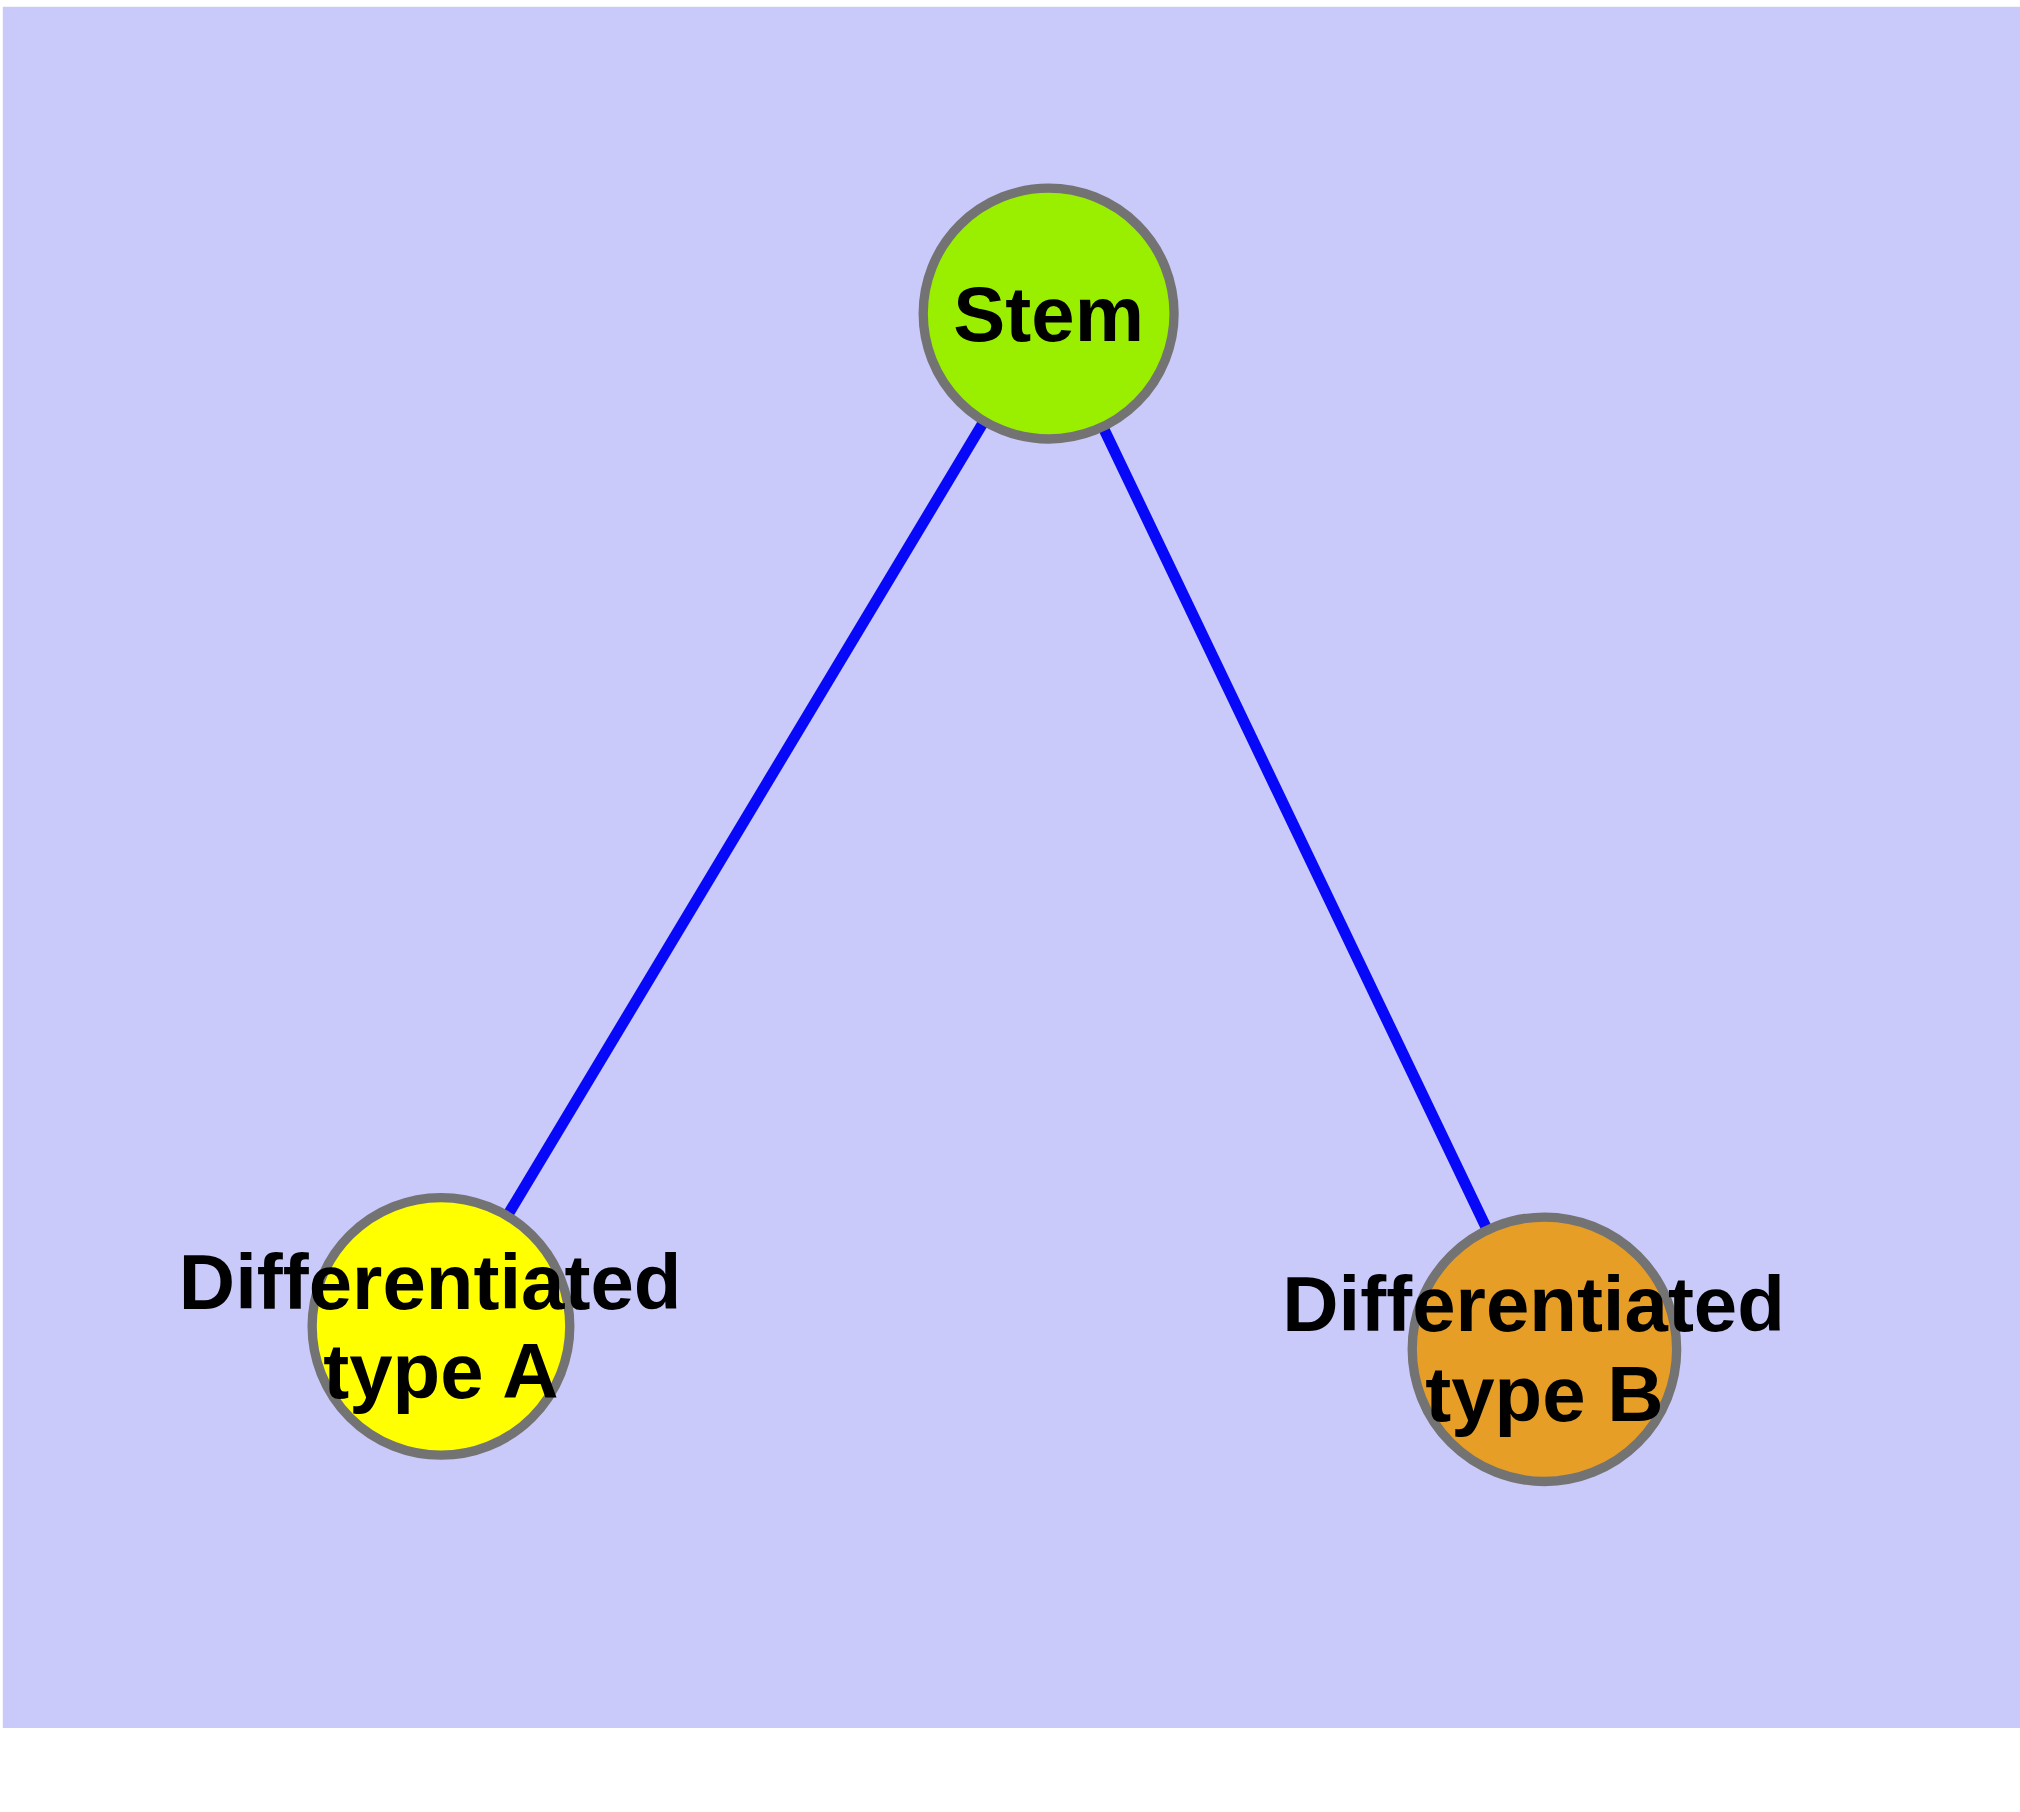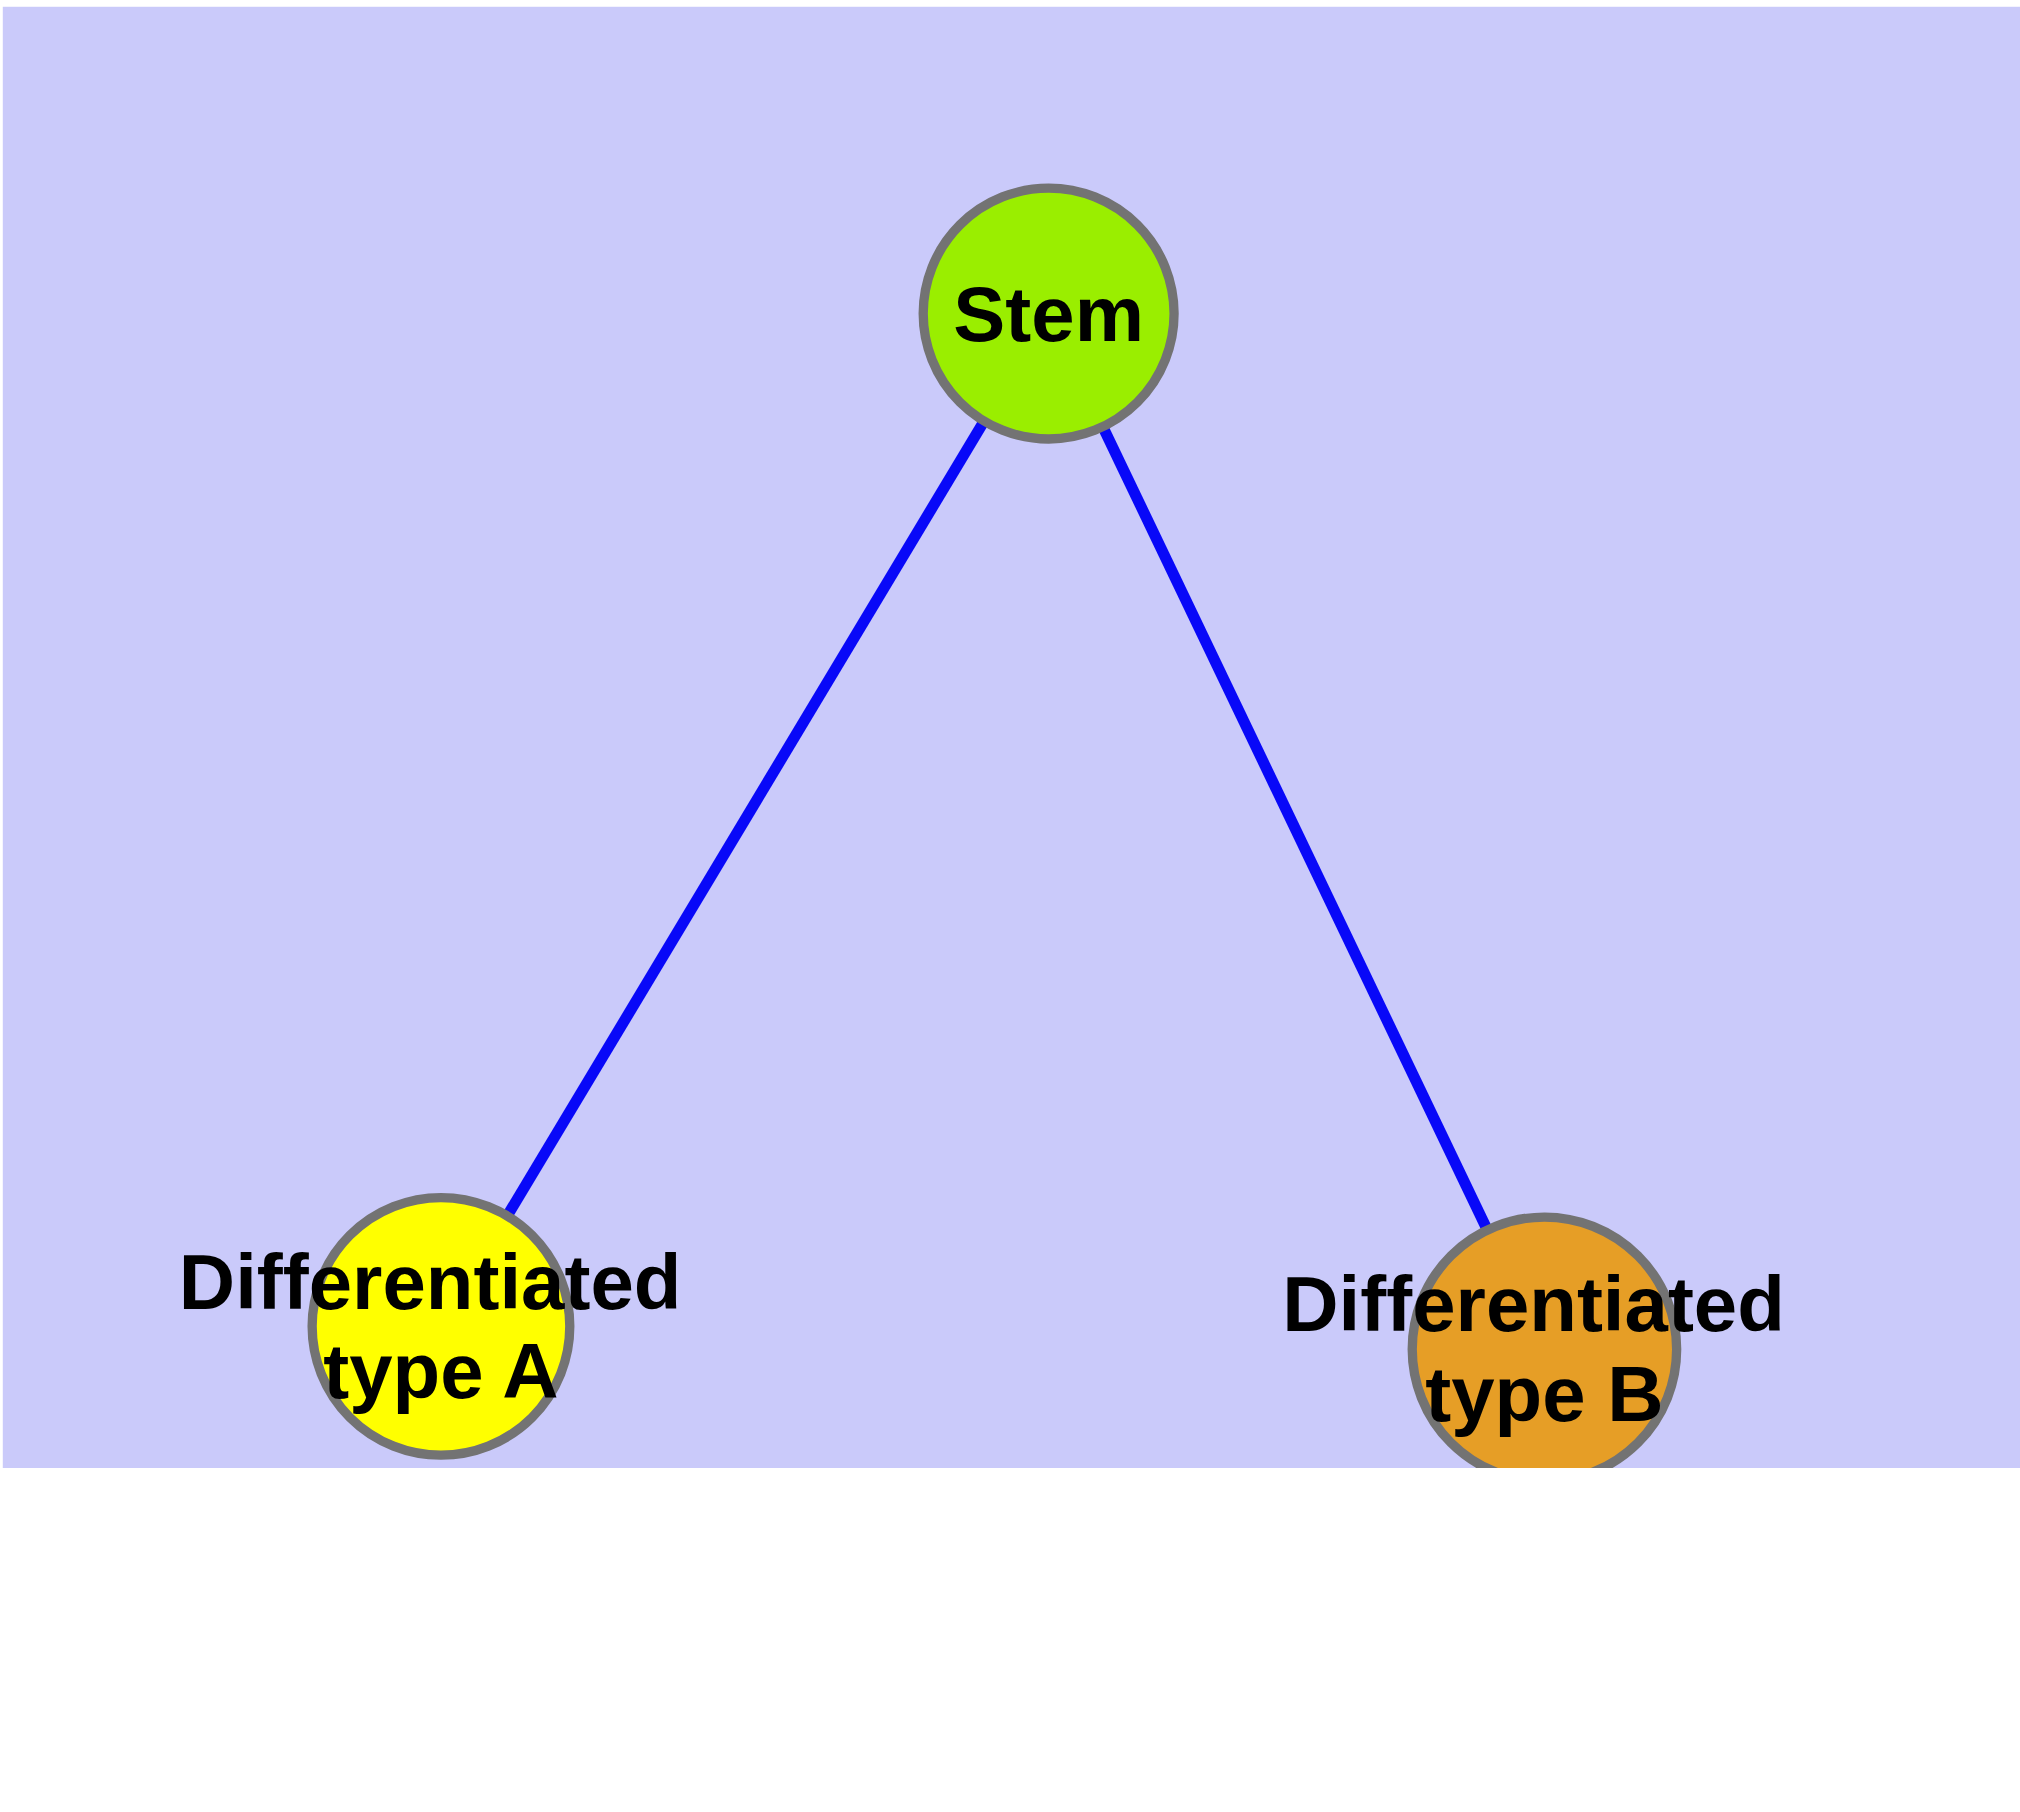--- a/index.html
+++ b/index.html
@@ -3,21 +3,21 @@
 <meta charset="utf-8">
 <style>
   html, body {
     margin: 0;
     padding: 0;
     background: #ffffff;
   }
   .figure {
     position: relative;
     width: 2021px;
-    height: 1468px;
+    height: 1728px;
     overflow: hidden;
     text-align: center;
   }
   svg { display: block; }
   .node-label {
     font-family: "Liberation Sans", sans-serif;
     font-weight: bold;
     font-size: 92px;
   }
   .edge {

